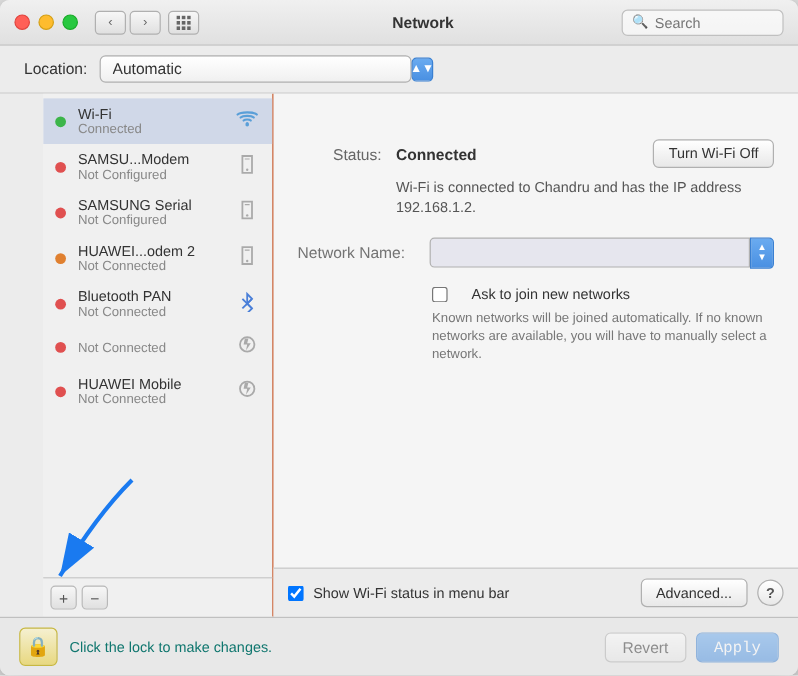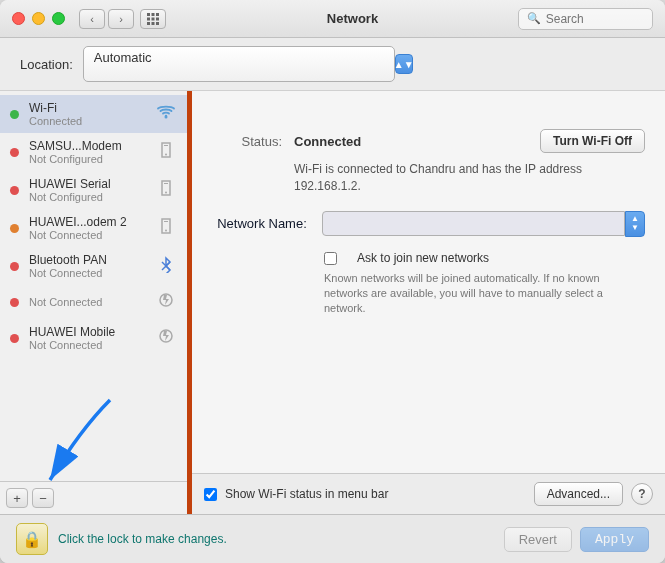--- a/index.html
+++ b/index.html
@@ -134,24 +134,24 @@
     .location-select-wrapper {
       position: relative;
       display: flex;
       align-items: center;
     }
     .location-select {
       appearance: none;
       background: linear-gradient(to bottom, #ffffff, #f0f0f0);
       border: 1px solid #b0b0b0;
       border-radius: 5px;
-      padding: 3px 28px 16px 10px;
-      font-size: 13px;
-      color: #333;
-      width: 312px;
+      padding: 3px 28px 3px 10px;
+      font-size: 13px;
+      color: #333;
+      width: 260px;
       cursor: pointer;
       outline: none;
     }
     .location-arrow-btn {
       width: 18px;
       height: 20px;
       background: linear-gradient(to bottom, #6aabf0, #4a90e2);
       border: 1px solid #3a80d2;
       border-radius: 4px;
       display: flex;
@@ -166,24 +166,25 @@
     .main-content {
       display: flex;
       flex: 1;
       overflow: hidden;
     }
 
     
     .sidebar {
       width: 192px;
       background: #f0f0f0;
-      border-right: 5px solid #c2410c;
+      border-right: 1px solid #c2410c;
       display: flex;
       flex-direction: column;
       flex-shrink: 0;
+      margin-left: 36px;
     }
 
     .sidebar-list {
       flex: 1;
       overflow-y: auto;
       padding: 4px 0;
     }
 
     .sidebar-item {
       display: flex;
@@ -286,42 +287,41 @@
     }
     .wifi-off-btn {
       margin-left: auto;
       background: linear-gradient(to bottom, #ffffff, #e8e8e8);
       border: 1px solid #b0b0b0;
       border-radius: 5px;
       padding: 4px 12px;
       font-size: 12px;
       cursor: pointer;
       color: #333;
-      font-weight: bold;
     }
 
     .status-description {
       font-size: 12px;
       color: #555;
       margin-left: 82px;
       margin-bottom: 16px;
       line-height: 1.4;
     }
 
     .network-name-row {
       display: flex;
       align-items: center;
       gap: 10px;
       margin-bottom: 14px;
     }
     .network-name-label {
       font-size: 13px;
-      color: #0f172a;
+      color: #737373;
       width: 100px;
-      text-align: center;
+      text-align: left;
       flex-shrink: 0;
     }
     .network-name-input-wrapper {
       position: relative;
       display: flex;
       align-items: center;
       flex: 1;
     }
     .network-name-input {
       flex: 1;
@@ -556,21 +556,21 @@
               <path d="M5 2h8v14H5z" stroke="#aaa" stroke-width="1.5" rx="1"></path>
               <circle cx="9" cy="13.5" r="1" fill="#aaa"></circle>
               <line x1="7" y1="4.5" x2="11" y2="4.5" stroke="#aaa" stroke-width="1"></line>
             </svg>
           </div>
         </div>
 
         <div class="sidebar-item">
           <div class="status-dot dot-red"></div>
           <div class="item-text">
-            <div class="item-name">HUAWEI Serial</div>
+            <div class="item-name">SAMSUNG Serial</div>
             <div class="item-status">Not Configured</div>
           </div>
           <div class="item-icon gray">
             <svg width="18" height="18" viewBox="0 0 18 18" fill="none">
               <path d="M5 2h8v14H5z" stroke="#aaa" stroke-width="1.5" rx="1"></path>
               <circle cx="9" cy="13.5" r="1" fill="#aaa"></circle>
               <line x1="7" y1="4.5" x2="11" y2="4.5" stroke="#aaa" stroke-width="1"></line>
             </svg>
           </div>
         </div>

